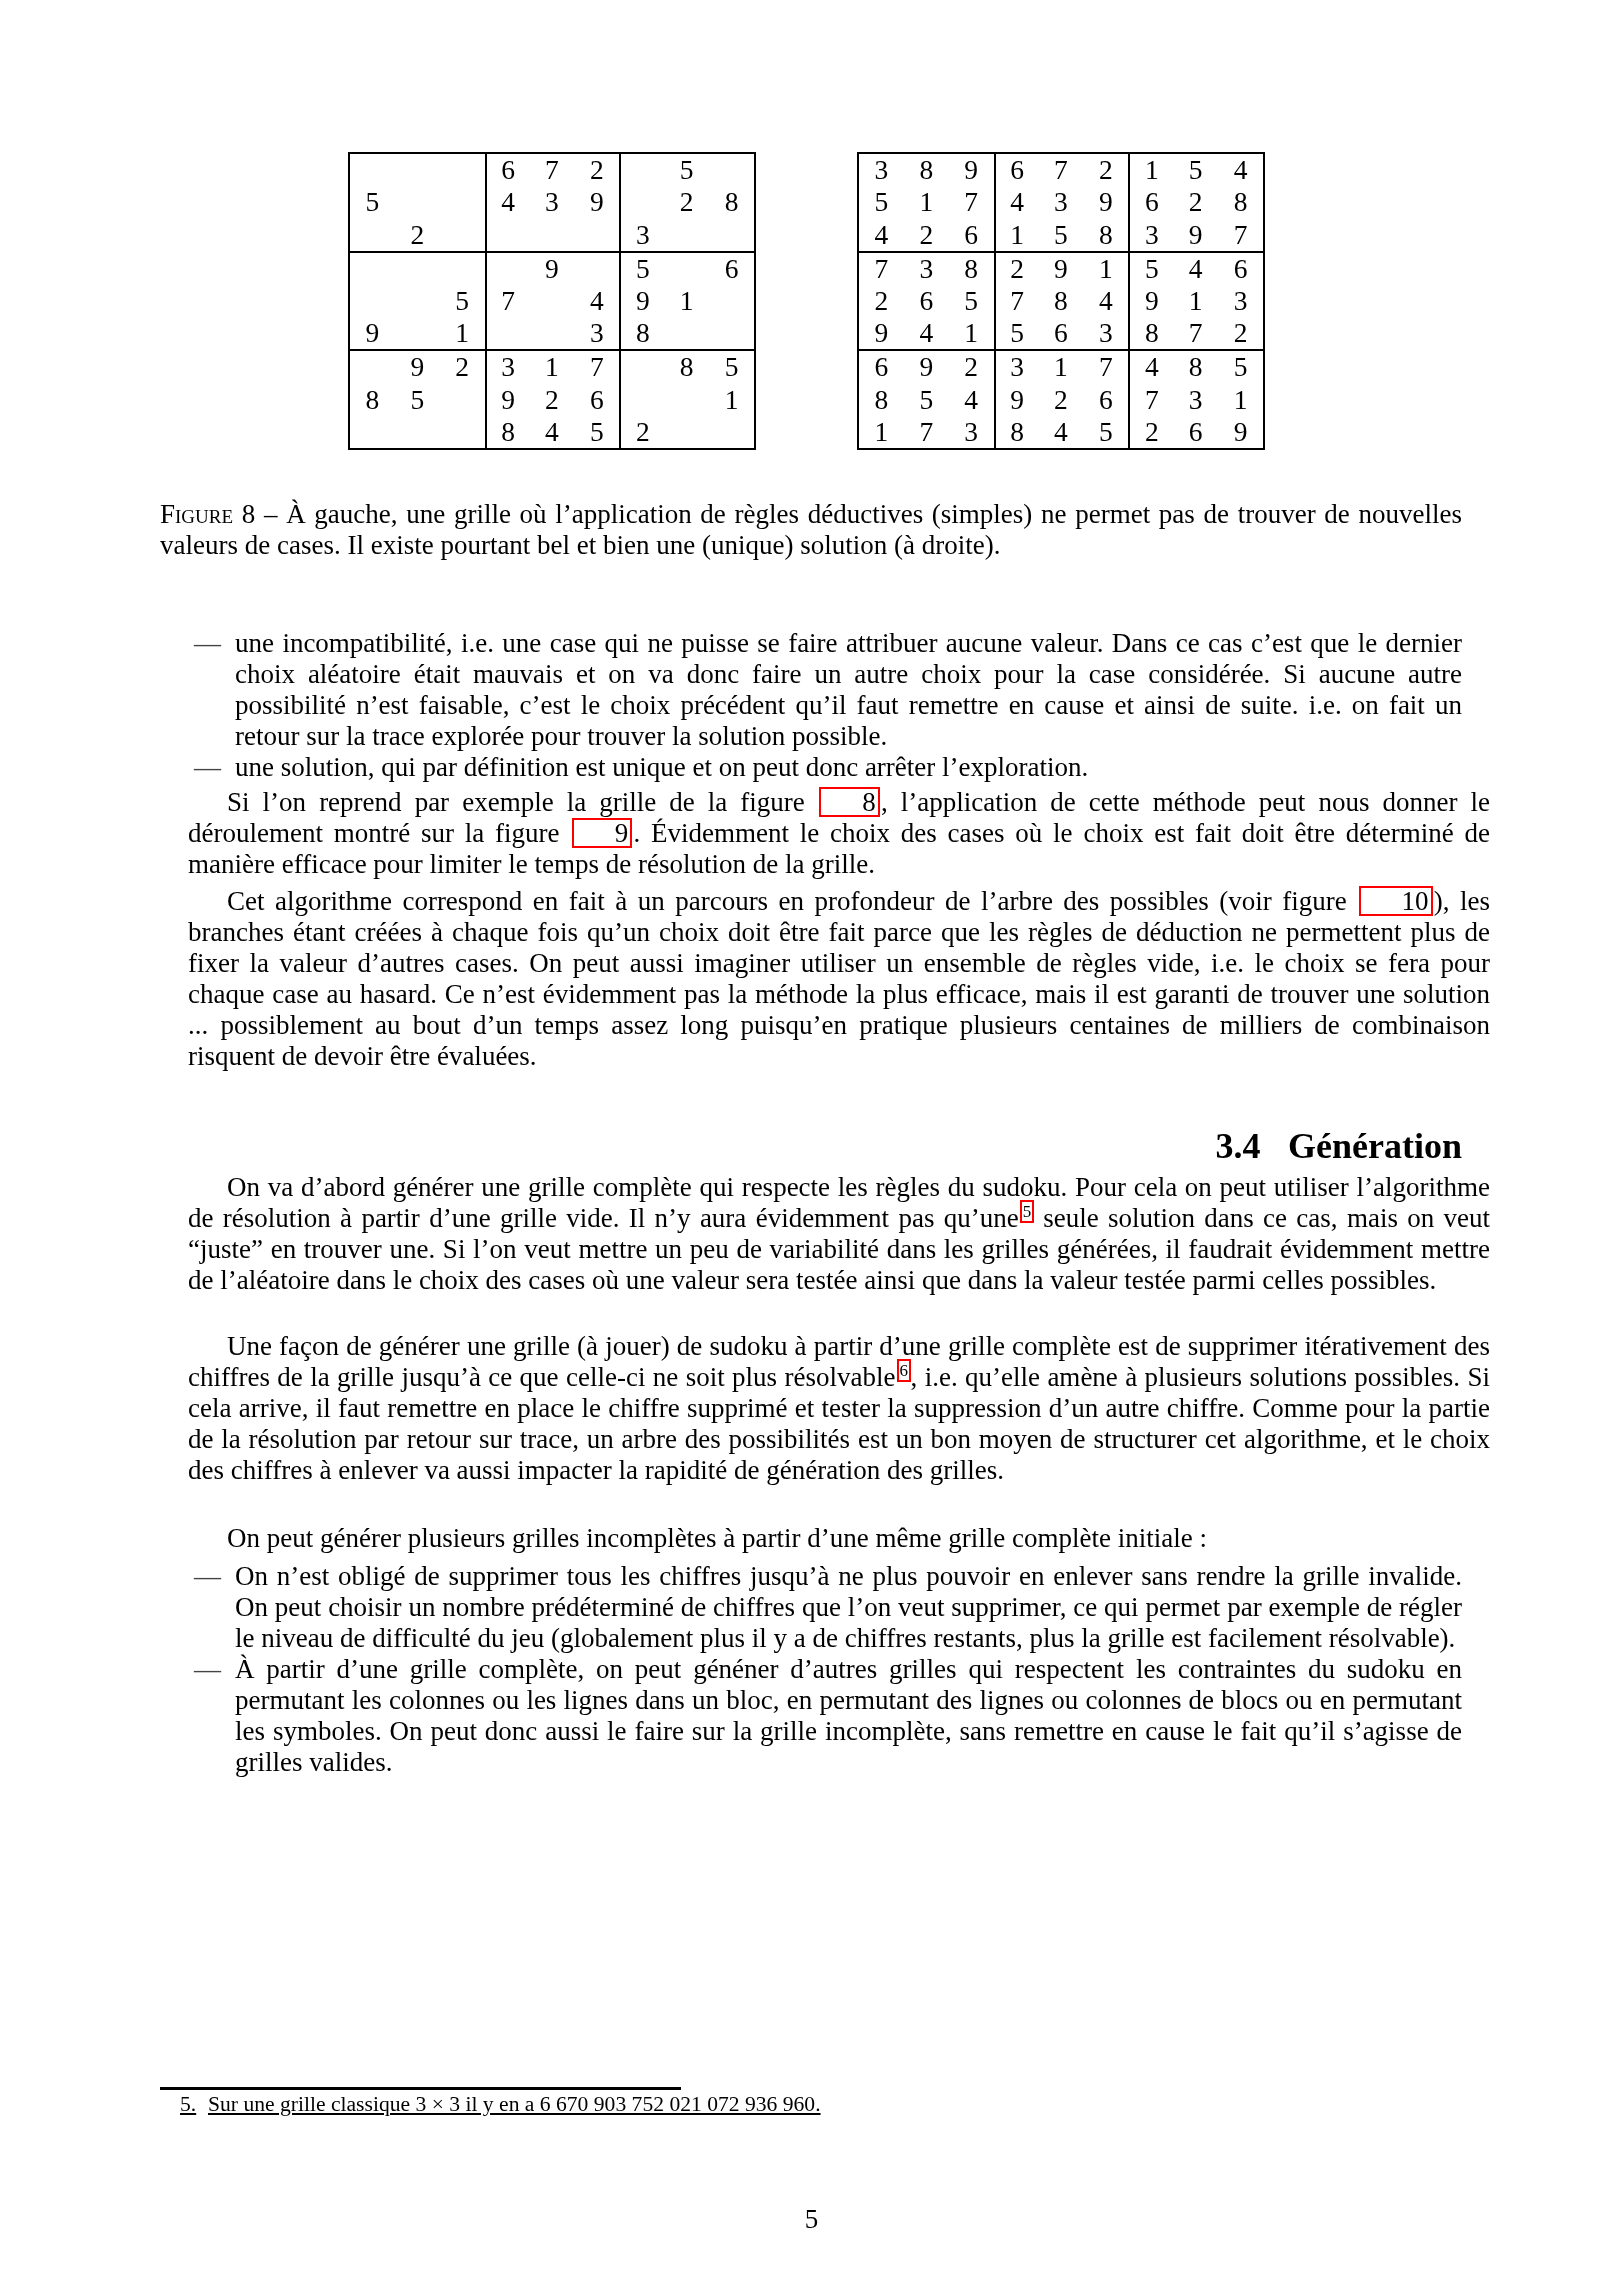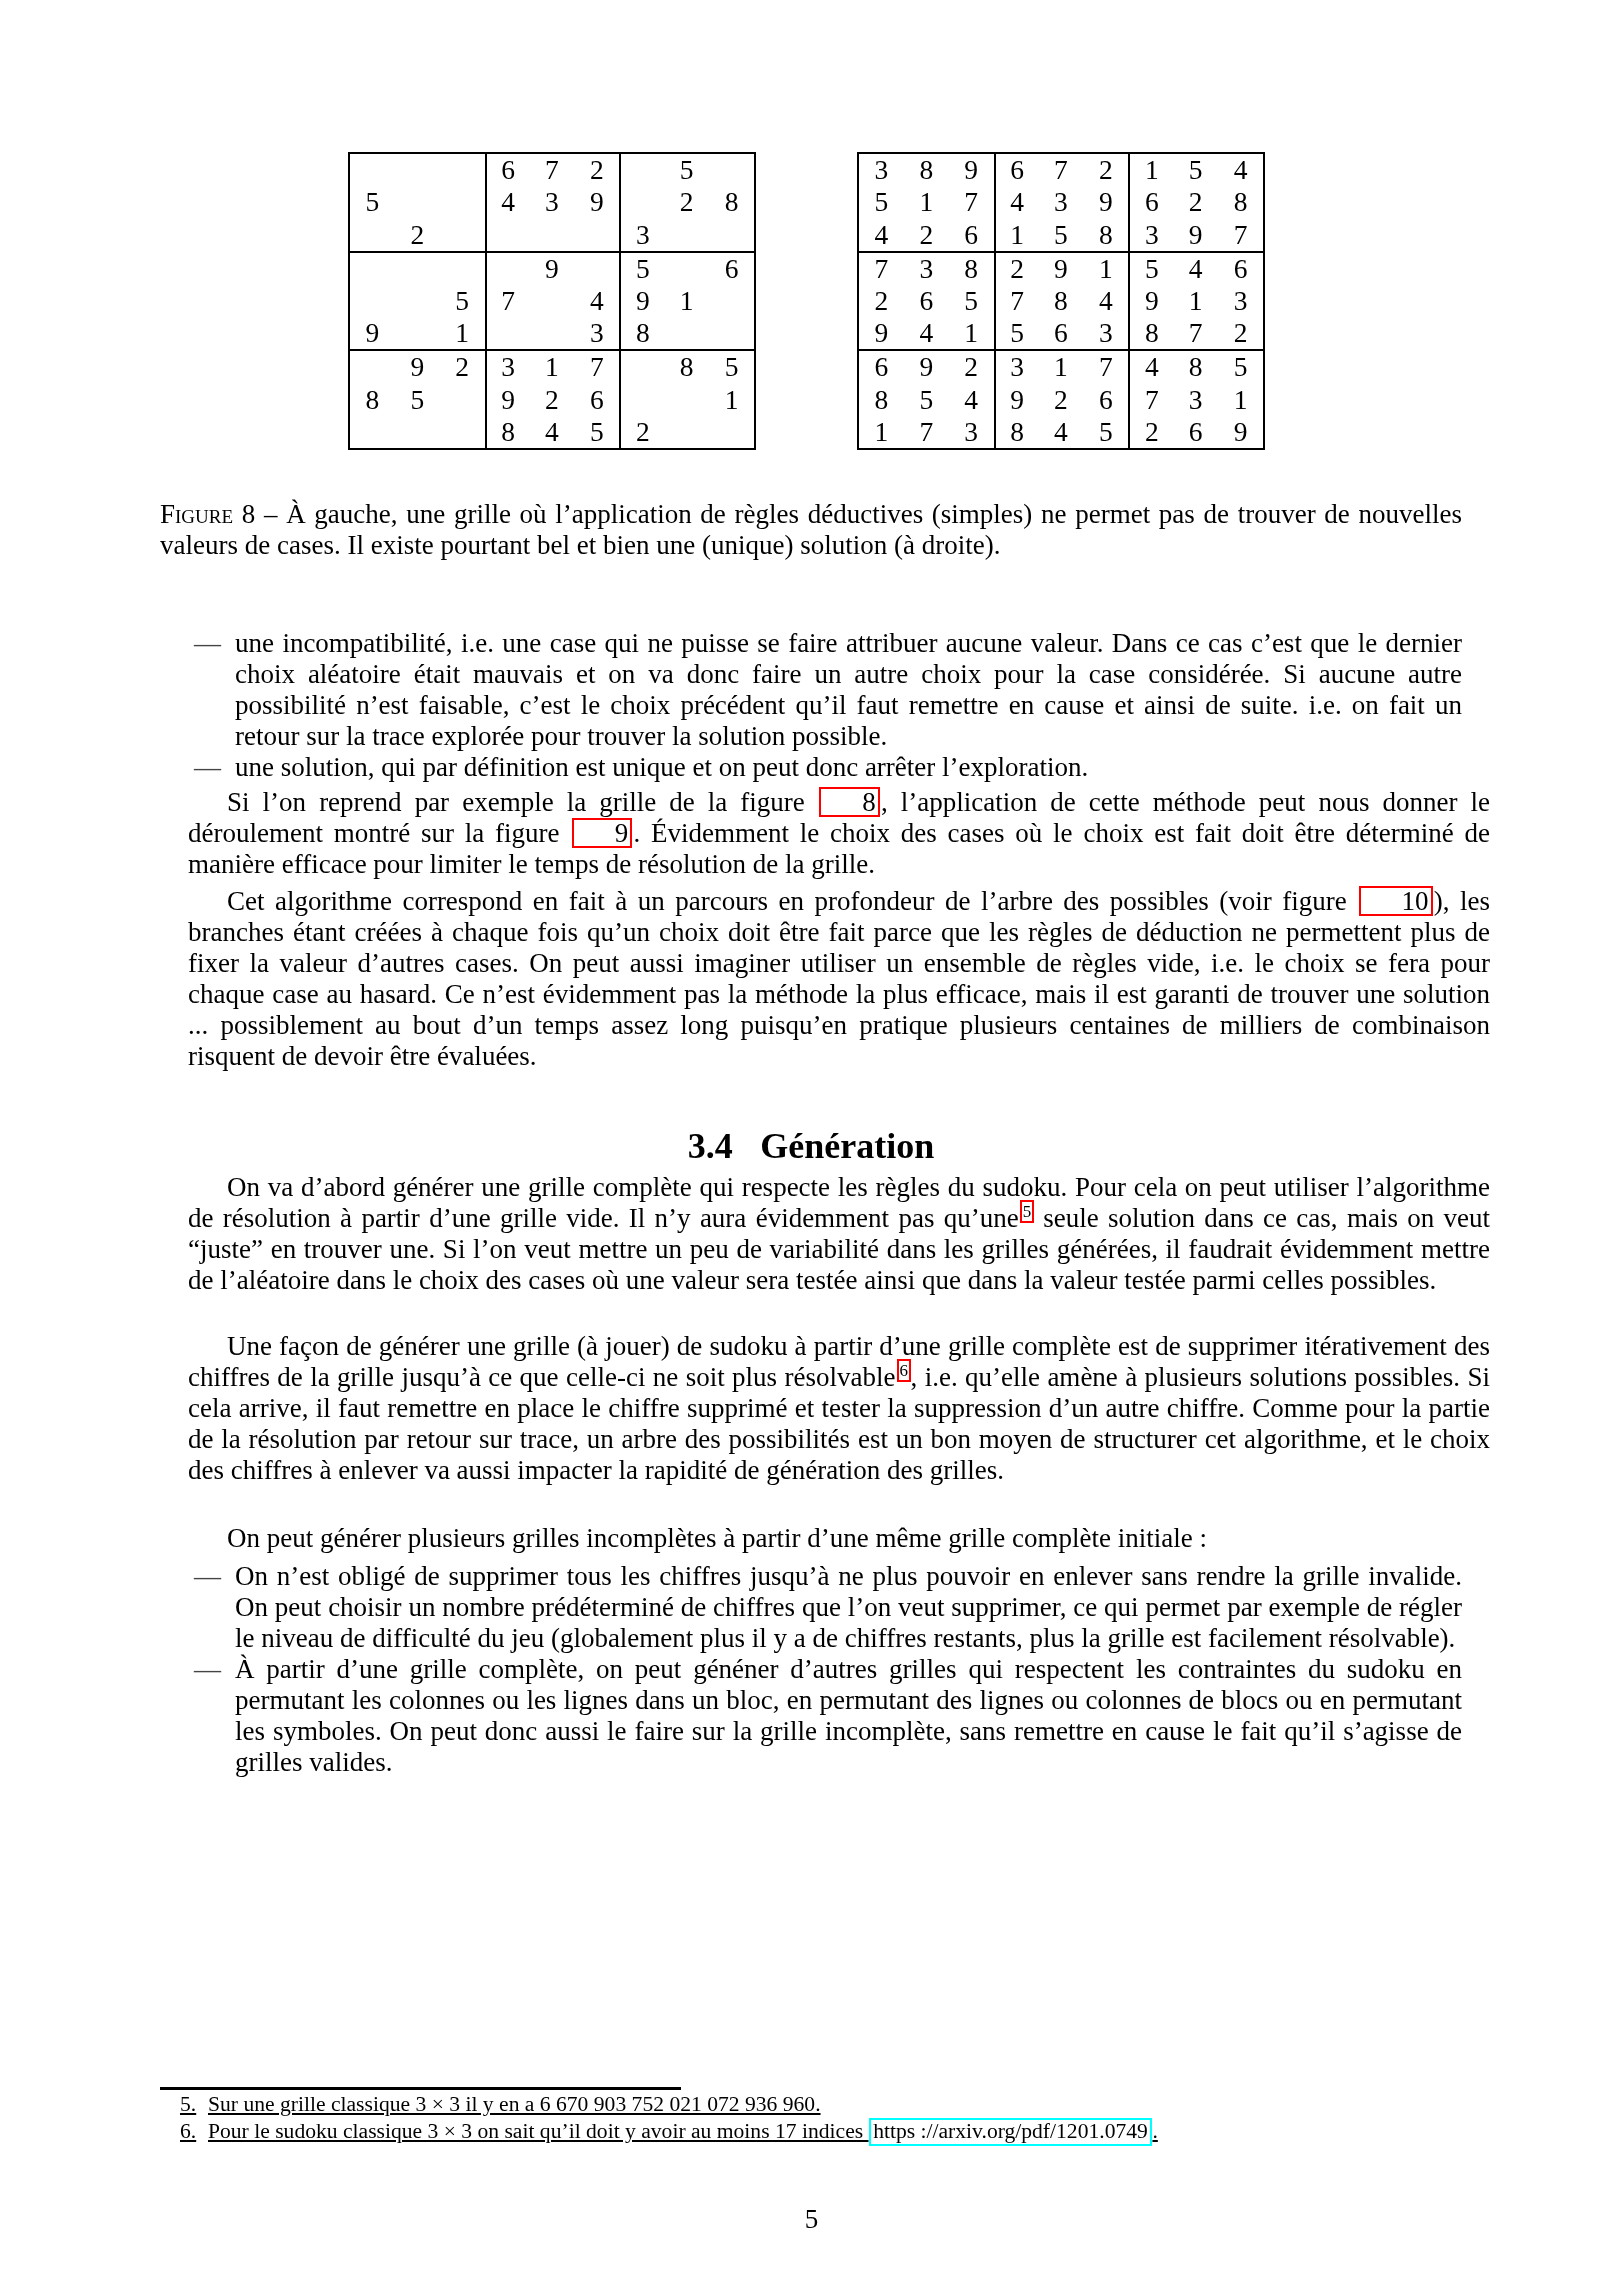--- a/index.html
+++ b/index.html
@@ -26,21 +26,21 @@
   }
   .sudoku .cell.bl{border-left:2px solid #000;}
   .sudoku .cell.bt{border-top:2px solid #000;}
   
   .caption{top:499px;}
   .sc{font-variant:small-caps;}
   
   .itemlist .item{position:relative;padding-left:75px;}
   .itemlist .dash{position:absolute;left:34px;top:0;color:#444;}
   
-  .section-heading{top:1127px;font-size:36px;font-weight:bold;line-height:39px;text-align:center;}
+  .section-heading{top:1127px;font-size:36px;font-weight:bold;line-height:39px;text-align:right;}
   .section-heading .num{margin-right:27.5px;}
   
   .refbox{
     border:2.6px solid #ff0000;padding:0 2px;margin:0 1.3px;
     display:inline-block;line-height:26px;
   }
   .fnmark{
     font-size:17px;vertical-align:super;line-height:0;
     border:2px solid #ff0000;padding:0 0.7px;margin-left:1.3px;
   }
@@ -278,21 +278,18 @@
       <span>À partir d’une grille complète, on peut généner d’autres grilles qui respectent les contraintes du sudoku en permutant les colonnes ou les lignes dans un bloc, en permutant des lignes ou colonnes de blocs ou en permutant les symboles. On peut donc aussi le faire sur la grille incomplète, sans remettre en cause le fait qu’il s’agisse de grilles valides.</span>
     </div>
   </div>
 
   <div class="abs footrule"></div>
 
   <div class="abs textcol footnotes">
     <div class="fn-line">
       <span class="fn-label">5.</span><span>Sur une grille classique 3 × 3 il y en a 6 670 903 752 021 072 936 960.</span>
     </div>
-    <div class="fn-line">
-      <span class="fn-label">6.</span><span>Pour le sudoku classique 3 × 3 on sait qu’il doit y avoir au moins 17 indices </span><span class="linkbox">https ://arxiv.org/pdf/1201.0749</span><span>.</span>
-    </div>
   </div>
 
   <div class="abs pagenum">5</div>
 
 </div>
 
 
 </body></html>

